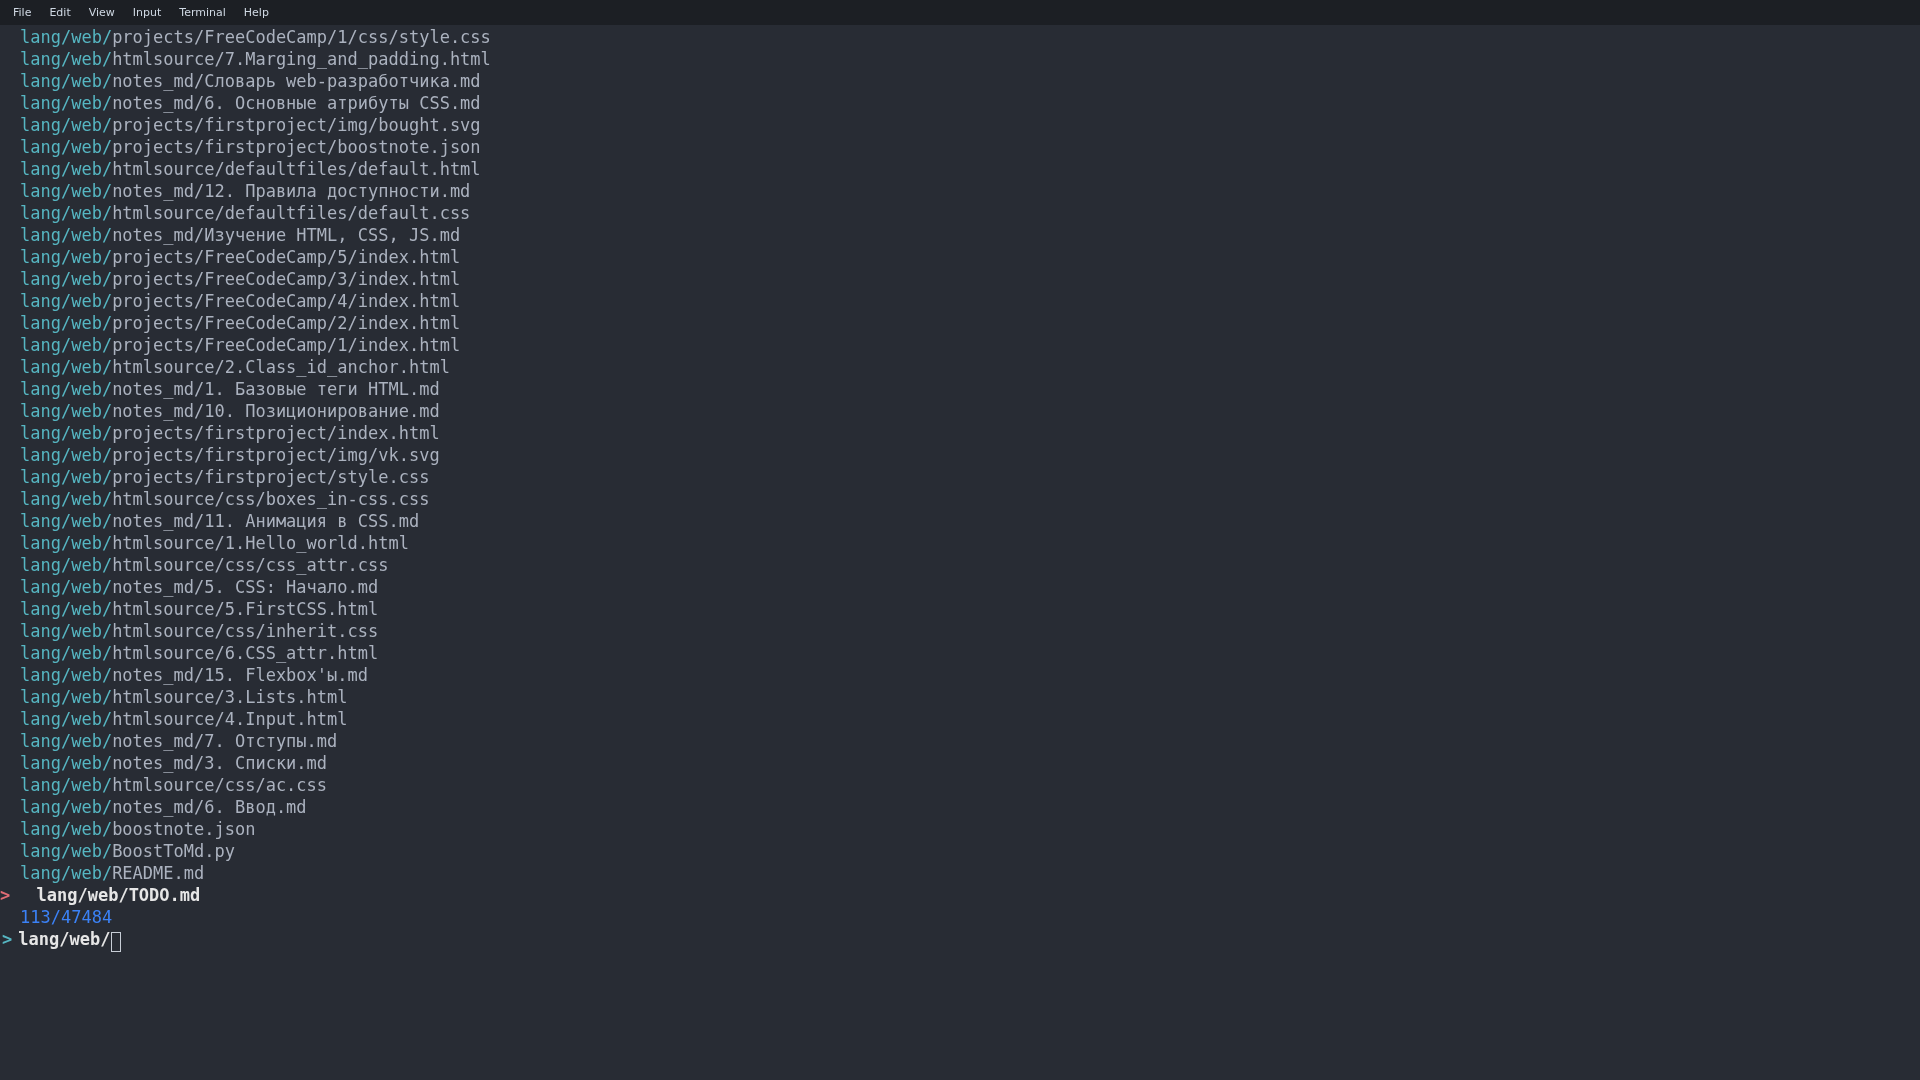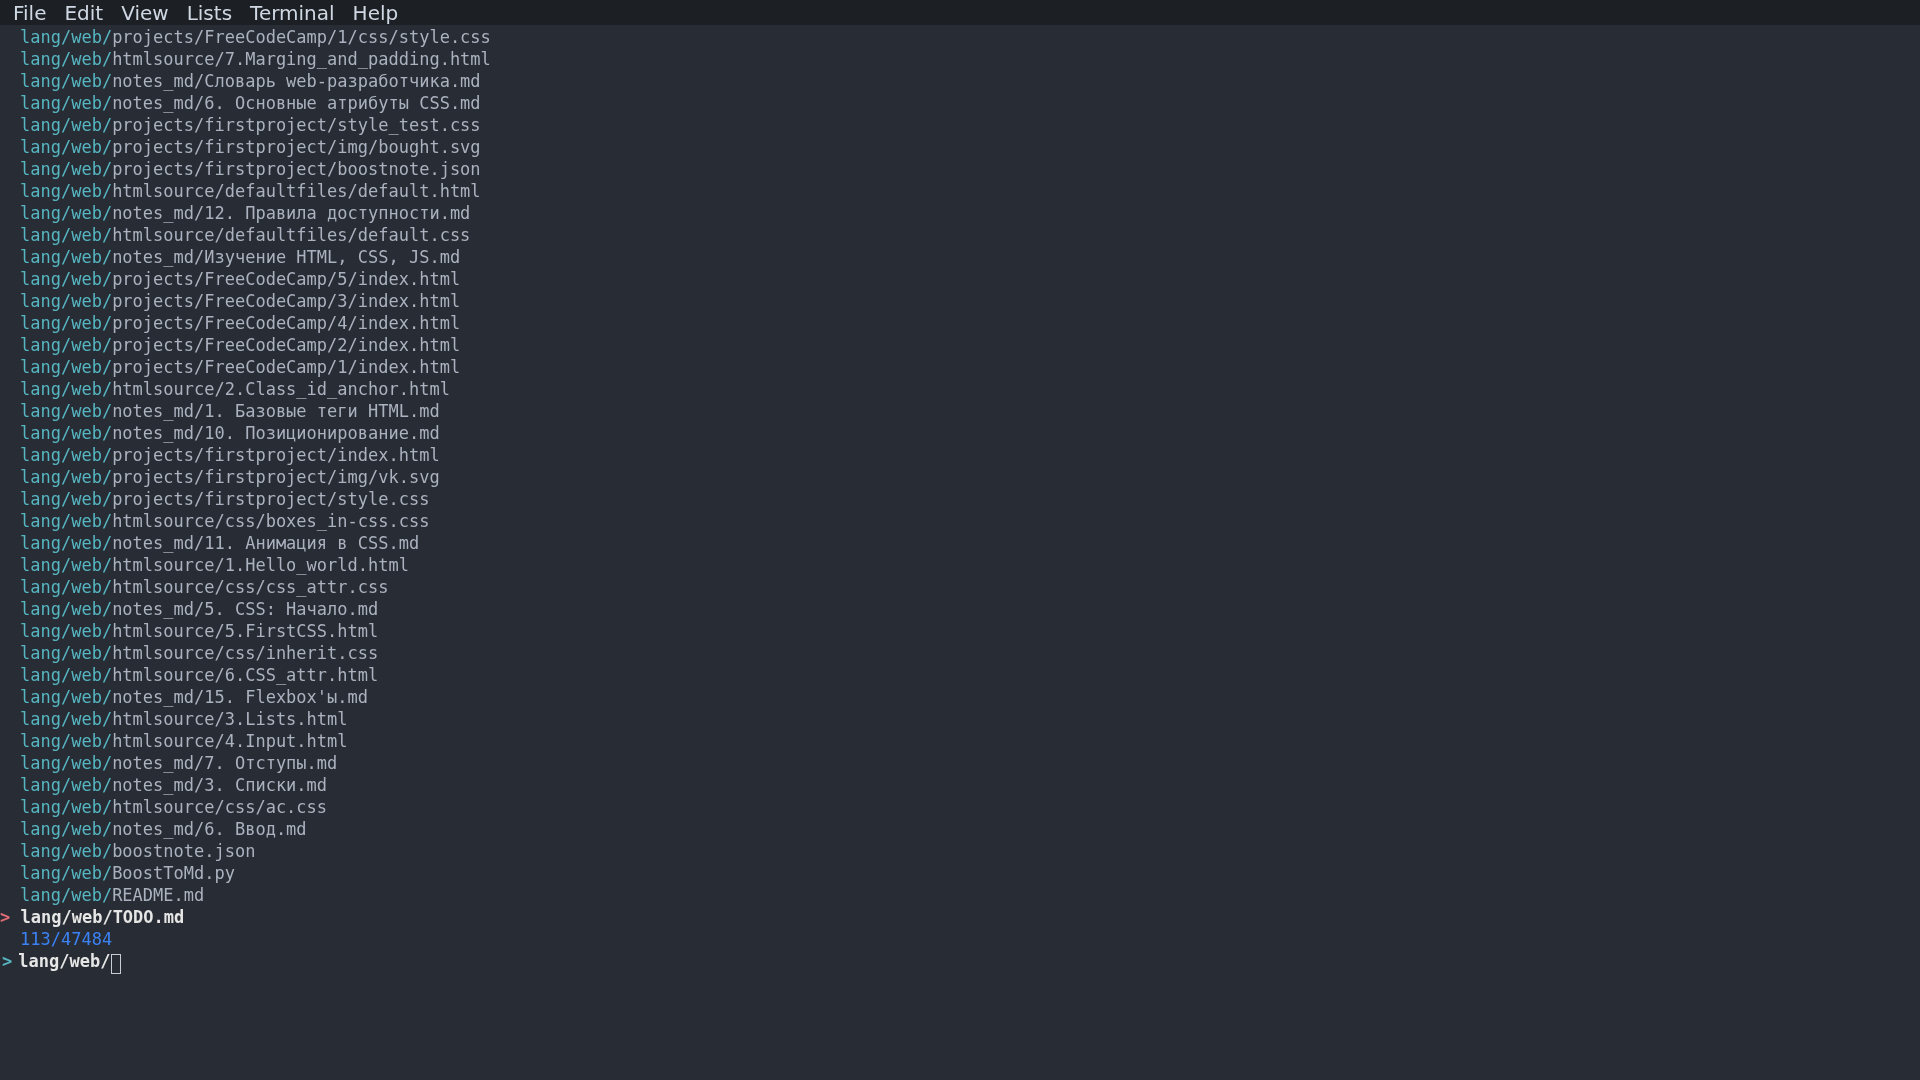--- a/index.html
+++ b/index.html
@@ -9,38 +9,38 @@
     font-family: "DejaVu Sans Mono", "Menlo", "Consolas", monospace;
     font-size: 17px; line-height: 22px;
     color: #abb2bf;
   }
   .menubar {
     display: flex; align-items: center;
     height: 25px; padding: 12px 4px;
     background: #1c1f24;
     color: #cfd8e3;
     font-family: "DejaVu Sans", "Segoe UI", sans-serif;
-    font-size: 20px;
+    font-size: 11px;
   }
   .menubar .menu-item { padding: 0 9px; cursor: default; }
   .terminal {
     padding: 1px 0 0 0;
   }
   .result-line {
     padding-left: 20px;
     white-space: pre;
   }
   .prefix { color: #56b6c2; }
   .path   { color: #abb2bf; }
   .selected-line {
     padding-left: 0;
     white-space: pre;
   }
   .selected-line .pointer { color: #e06c75; font-weight: bold; }
-  .selected-line .sel-text { font-weight: bold; color: #e6e6e6; }
+  .selected-line .sel-text { font-weight: bold; color: #e6e6e6; margin-left: 16px; }
   .count-line {
     padding-left: 20px;
     color: #3b82f6;
   }
   .prompt-line {
     padding-left: 0;
     white-space: pre;
     display: flex; align-items: center;
   }
   .prompt-line .chev { color: #56b6c2; font-weight: bold; padding: 0 6px 0 2px; }
@@ -53,31 +53,30 @@
     position: relative; top: 3px;
   }
 </style>
 </head>
 <body>
 
 <div class="menubar">
     <div class="menu-item">File</div>
     <div class="menu-item">Edit</div>
     <div class="menu-item">View</div>
-    <div class="menu-item">Lists</div>
+    <div class="menu-item">Input</div>
     <div class="menu-item">Terminal</div>
     <div class="menu-item">Help</div>
   </div>
 <div class="terminal">
   <div id="results">
       <div class="result-line"><span class="prefix">lang/web/</span><span class="path">projects/FreeCodeCamp/1/css/style.css</span></div>
       <div class="result-line"><span class="prefix">lang/web/</span><span class="path">htmlsource/7.Marging_and_padding.html</span></div>
       <div class="result-line"><span class="prefix">lang/web/</span><span class="path">notes_md/Словарь web-разработчика.md</span></div>
       <div class="result-line"><span class="prefix">lang/web/</span><span class="path">notes_md/6. Основные атрибуты CSS.md</span></div>
-      <div class="result-line"><span class="prefix">lang/web/</span><span class="path">projects/firstproject/style_test.css</span></div>
       <div class="result-line"><span class="prefix">lang/web/</span><span class="path">projects/firstproject/img/bought.svg</span></div>
       <div class="result-line"><span class="prefix">lang/web/</span><span class="path">projects/firstproject/boostnote.json</span></div>
       <div class="result-line"><span class="prefix">lang/web/</span><span class="path">htmlsource/defaultfiles/default.html</span></div>
       <div class="result-line"><span class="prefix">lang/web/</span><span class="path">notes_md/12. Правила доступности.md</span></div>
       <div class="result-line"><span class="prefix">lang/web/</span><span class="path">htmlsource/defaultfiles/default.css</span></div>
       <div class="result-line"><span class="prefix">lang/web/</span><span class="path">notes_md/Изучение HTML, CSS, JS.md</span></div>
       <div class="result-line"><span class="prefix">lang/web/</span><span class="path">projects/FreeCodeCamp/5/index.html</span></div>
       <div class="result-line"><span class="prefix">lang/web/</span><span class="path">projects/FreeCodeCamp/3/index.html</span></div>
       <div class="result-line"><span class="prefix">lang/web/</span><span class="path">projects/FreeCodeCamp/4/index.html</span></div>
       <div class="result-line"><span class="prefix">lang/web/</span><span class="path">projects/FreeCodeCamp/2/index.html</span></div>

